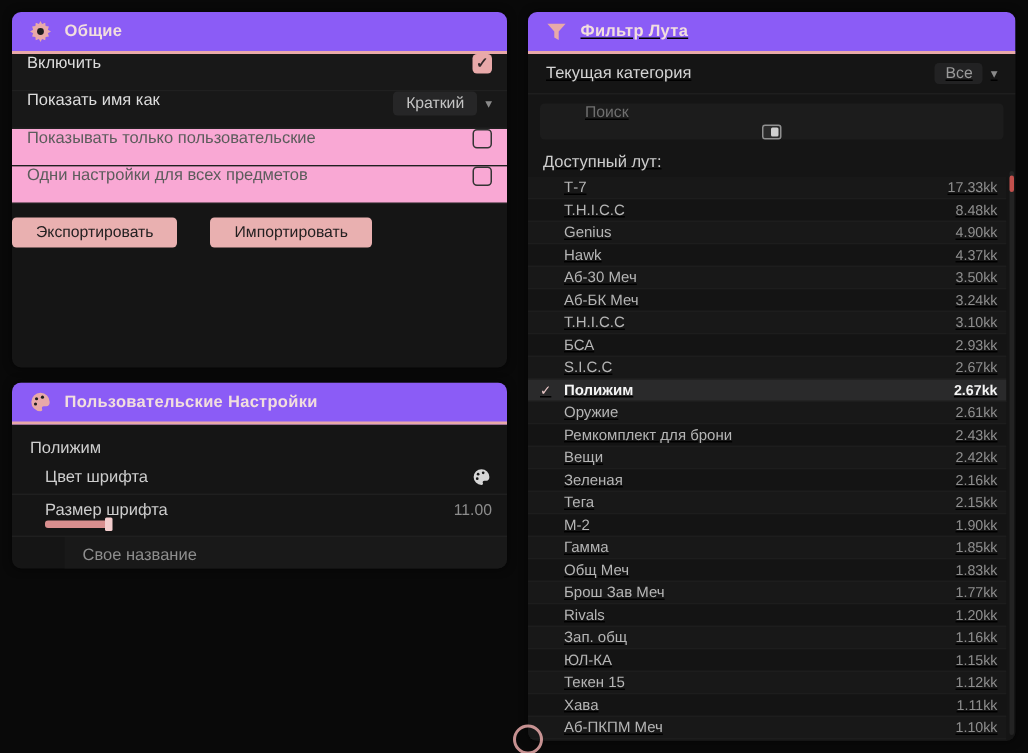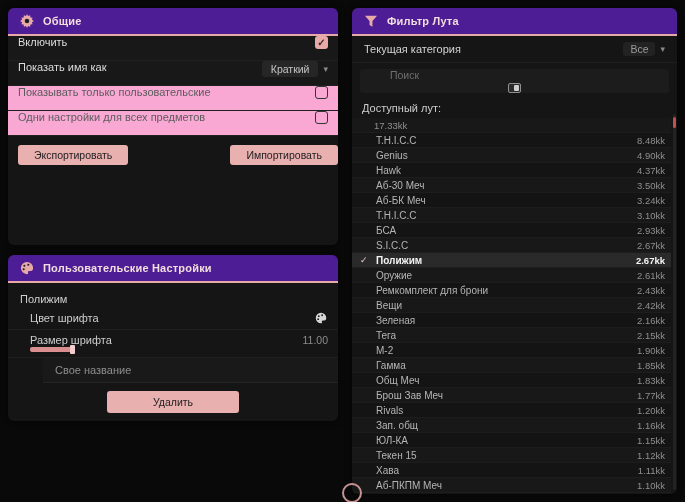--- a/index.html
+++ b/index.html
@@ -1,50 +1,50 @@
 <!DOCTYPE html>
 <html><head>
 <meta charset="utf-8">
 <style>
   * { margin:0; padding:0; box-sizing:border-box; }
   html,body { width:685px; height:502px; background:#090909; overflow:hidden;
               font-family:"Liberation Sans", sans-serif; }
   .layout { display:flex; gap:14px; padding:8px; height:100%; }
   .col-left { width:330px; display:flex; flex-direction:column; }
-  .col-right { flex:1; position:relative; }
+  .col-right { flex:1; position:relative;text-decoration:underline; }
 
   .panel { background:#151515; border-radius:6px; box-shadow:0 0 6px rgba(0,0,0,.6);
            display:flex; flex-direction:column; overflow:hidden; }
-  .panel-header { background:#4c1d95; height:28px; display:flex; align-items:center;
+  .panel-header { background:#8b5cf6; height:28px; display:flex; align-items:center;
                   gap:9px; padding:0 12px; border-bottom:2px solid #e8a9a9; flex:0 0 auto; }
   .panel-title { color:#f2dede; font-size:11px; font-weight:bold; letter-spacing:.2px; }
   .hicon { width:14px; height:14px; display:inline-flex; align-items:center;
            justify-content:center; color:#e8a9a9; font-size:13px; line-height:1; }
 
   
   #panel-general { height:237px; }
   .g-row { display:flex; align-items:flex-start; justify-content:space-between;
            min-height:25px; padding:0 10px; border-bottom:1px solid #202020;
            font-size:11px; color:#dcdcdc; background:#181818;gap:14px; }
   .g-row.dim { color:#5c5c5c; background:#f9a8d4; }
   .checkbox { width:13px; height:13px; border-radius:3px; background:#e8a9a9;
               color:#35292b; font-size:10px; line-height:13px; text-align:center;
               font-weight:bold; }
   .checkbox.off { background:transparent; border:1px solid #343434; }
   .dd { display:flex; align-items:center; gap:5px; }
   .dd-pill { background:#262627; border-radius:3px; padding:2px 9px; color:#c4c4c4;
              font-size:10.5px; }
   .dd-pill.small { background:#222223; color:#9a9a9a; padding:1px 7px; }
   .chev { color:#8a8a8a; font-size:9px; }
-  .btn-row { display:flex; justify-content:space-between; gap:12px; padding:9px 0 6px 10px; }
+  .btn-row { display:flex; justify-content:flex-start; gap:22px; padding:9px 0 6px 0; }
   .pink-btn { background:#e9b0b0; color:#242021; border:none; border-radius:3px;
               font-size:10.5px; padding:4px 16px; font-family:inherit; }
 
   
-  #panel-custom { height:166px; margin-top:10px; }
+  #panel-custom { height:124px; margin-top:10px; }
   .c-body { padding:6px 0 0 0; display:flex; flex-direction:column; }
   .c-item-name { color:#cfcfcf; font-size:11px; padding:4px 12px 2px 12px; }
   .c-row { display:flex; align-items:center; justify-content:space-between;
            padding:4px 10px 4px 22px; font-size:11px; color:#cdcdcd;
            border-bottom:1px solid #1f1f1f; }
   .c-row .right-val { color:#8d8d8d; font-size:10.5px; }
   .slider-wrap { padding:0 10px 5px 22px; border-bottom:1px solid #1f1f1f; }
   .slider-track { position:relative; height:5px; width:100%; }
   .slider-fill { position:absolute; left:0; top:0; height:5px; width:42px;
                  background:#d98f8f; border-radius:2px; }
@@ -194,20 +194,21 @@
         </span>
       </div>
       <div class="search-row">
         <input class="search-input" placeholder="Поиск" style="">
         <span class="kbd-icon"></span>
       </div>
       <div class="list-label">Доступный лут:</div>
       <div class="loot-list">
           <div class="loot-row">
             <span class="chk"></span>
+            <span class="nm">Т-7</span>
             <span class="val">17.33kk</span>
           </div>
           <div class="loot-row">
             <span class="chk"></span>
             <span class="nm">T.H.I.C.C</span>
             <span class="val">8.48kk</span>
           </div>
           <div class="loot-row">
             <span class="chk"></span>
             <span class="nm">Genius</span>

